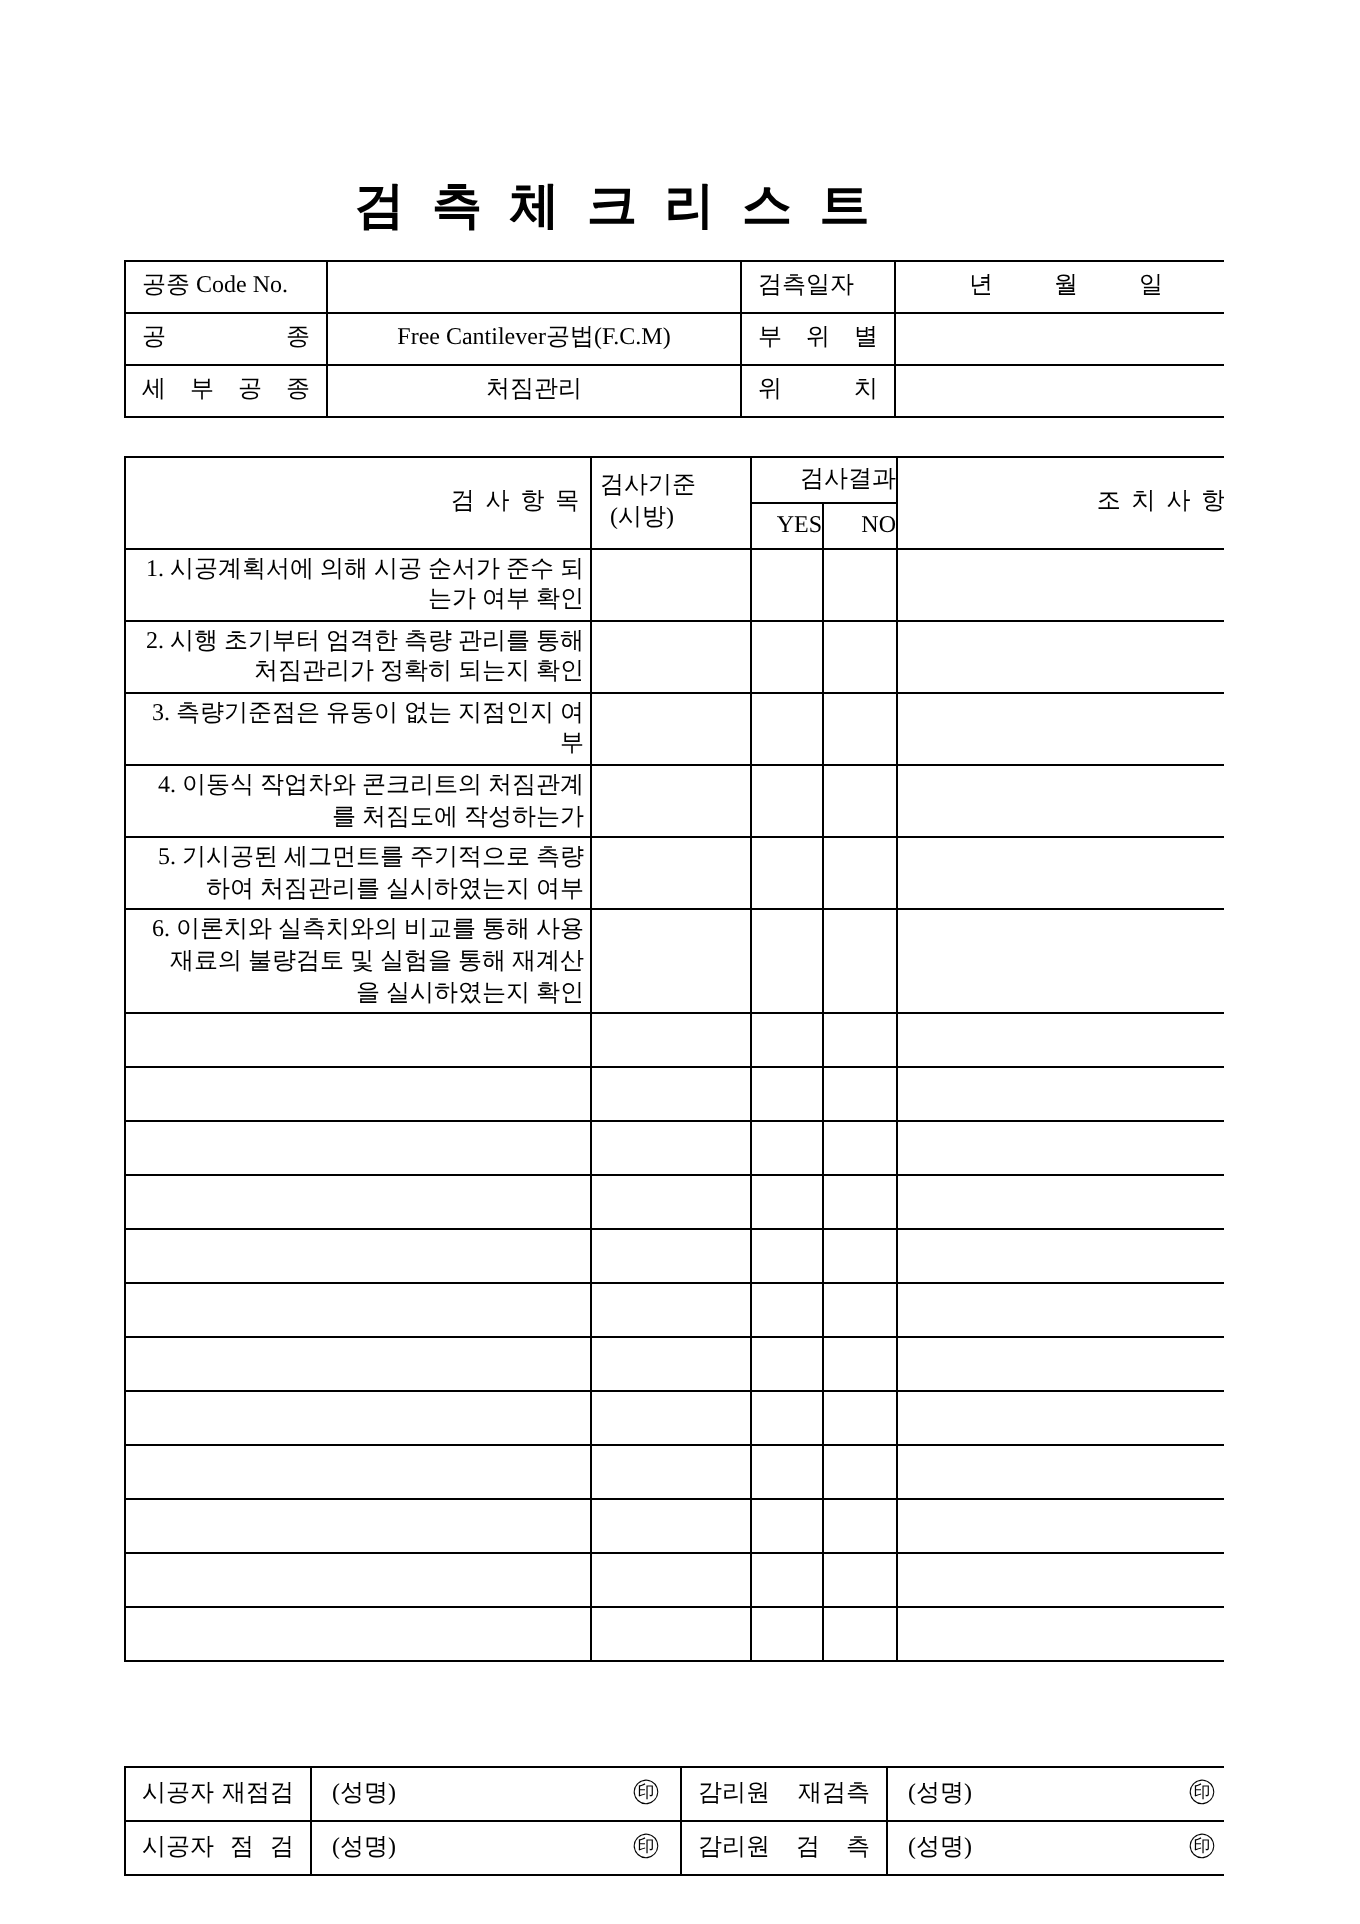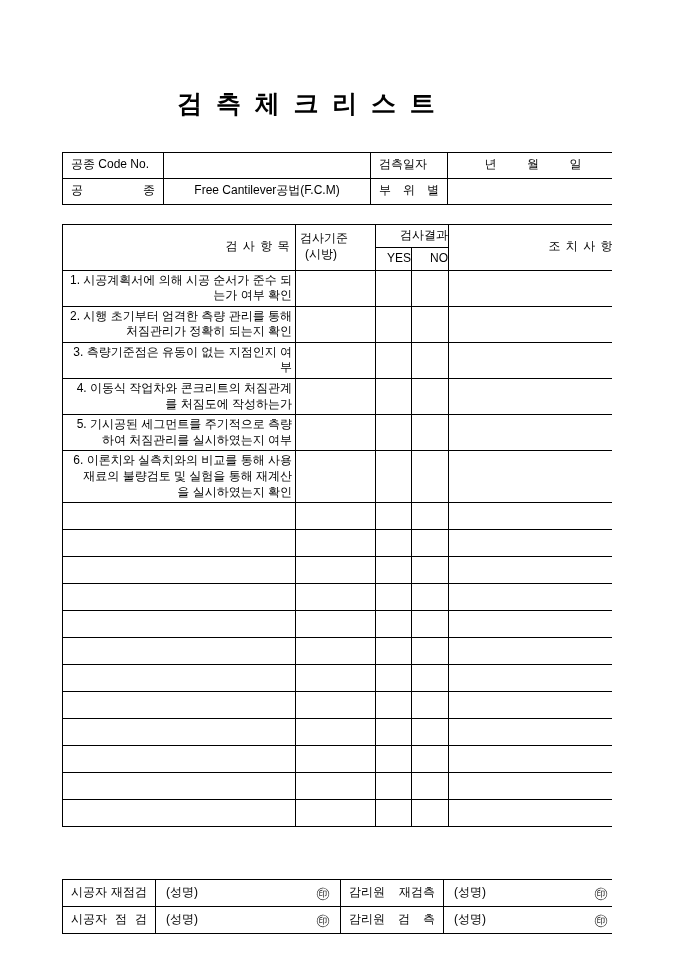--- a/index.html
+++ b/index.html
@@ -1,31 +1,31 @@
 <!DOCTYPE html>
 <html><head>
 <meta charset="utf-8">
 <style>
   html,body{margin:0;padding:0;background:#fff;}
   .page{
     width:612px;height:962px;position:relative;background:#fff;color:#000;
-    font-family:Liberation Sans, sans-serif;
+    font-family:Liberation Serif, serif;
     box-sizing:border-box;padding-top:90px;overflow:hidden;
   }
   .doc-title{
     margin:0;text-align:center;font-size:25px;font-weight:700;
     letter-spacing:0.55em;text-indent:0.55em;line-height:1.1;
   }
   table{
     border-collapse:collapse;table-layout:fixed;margin-left:62px;width:556px;
     font-size:12px;line-height:1.3;
   }
   td,th{border:1px solid #000;padding:0;vertical-align:middle;font-weight:normal;overflow:hidden;}
   
-  .info{margin-top:34px;}
+  .info{margin-top:12px;}
   .info td{height:25px;}
   .lab{padding:0 8px;}
   .jl{text-align:justify;text-align-last:justify;}
   .ctr{text-align:center;}
   .date-wrap{display:flex;justify-content:space-evenly;align-items:center;padding:0 6px;}
   
   .main{margin-top:19px;}
   .main th{font-weight:normal;}
   .hd-sub{height:22px;text-align:right;margin-top:20px;}
   .hd-span{height:22px;text-align:right;}
@@ -69,20 +69,26 @@
           <span>일</span>
         </div>
       </td>
     </tr>
     <tr>
       <td class="lab jl">공 종</td>
       <td class="ctr">Free Cantilever공법(F.C.M)</td>
       <td class="lab jl">부 위 별</td>
       <td></td>
     </tr>
+    <tr>
+      <td class="lab jl">세 부 공 종</td>
+      <td class="ctr">처짐관리</td>
+      <td class="lab jl">위 치</td>
+      <td></td>
+    </tr>
   </tbody>
     </table>
 
   <table class="main">
     <colgroup>
         <col style="width:233px">
         <col style="width:80px">
         <col style="width:36px">
         <col style="width:37px">
         <col style="width:170px">

